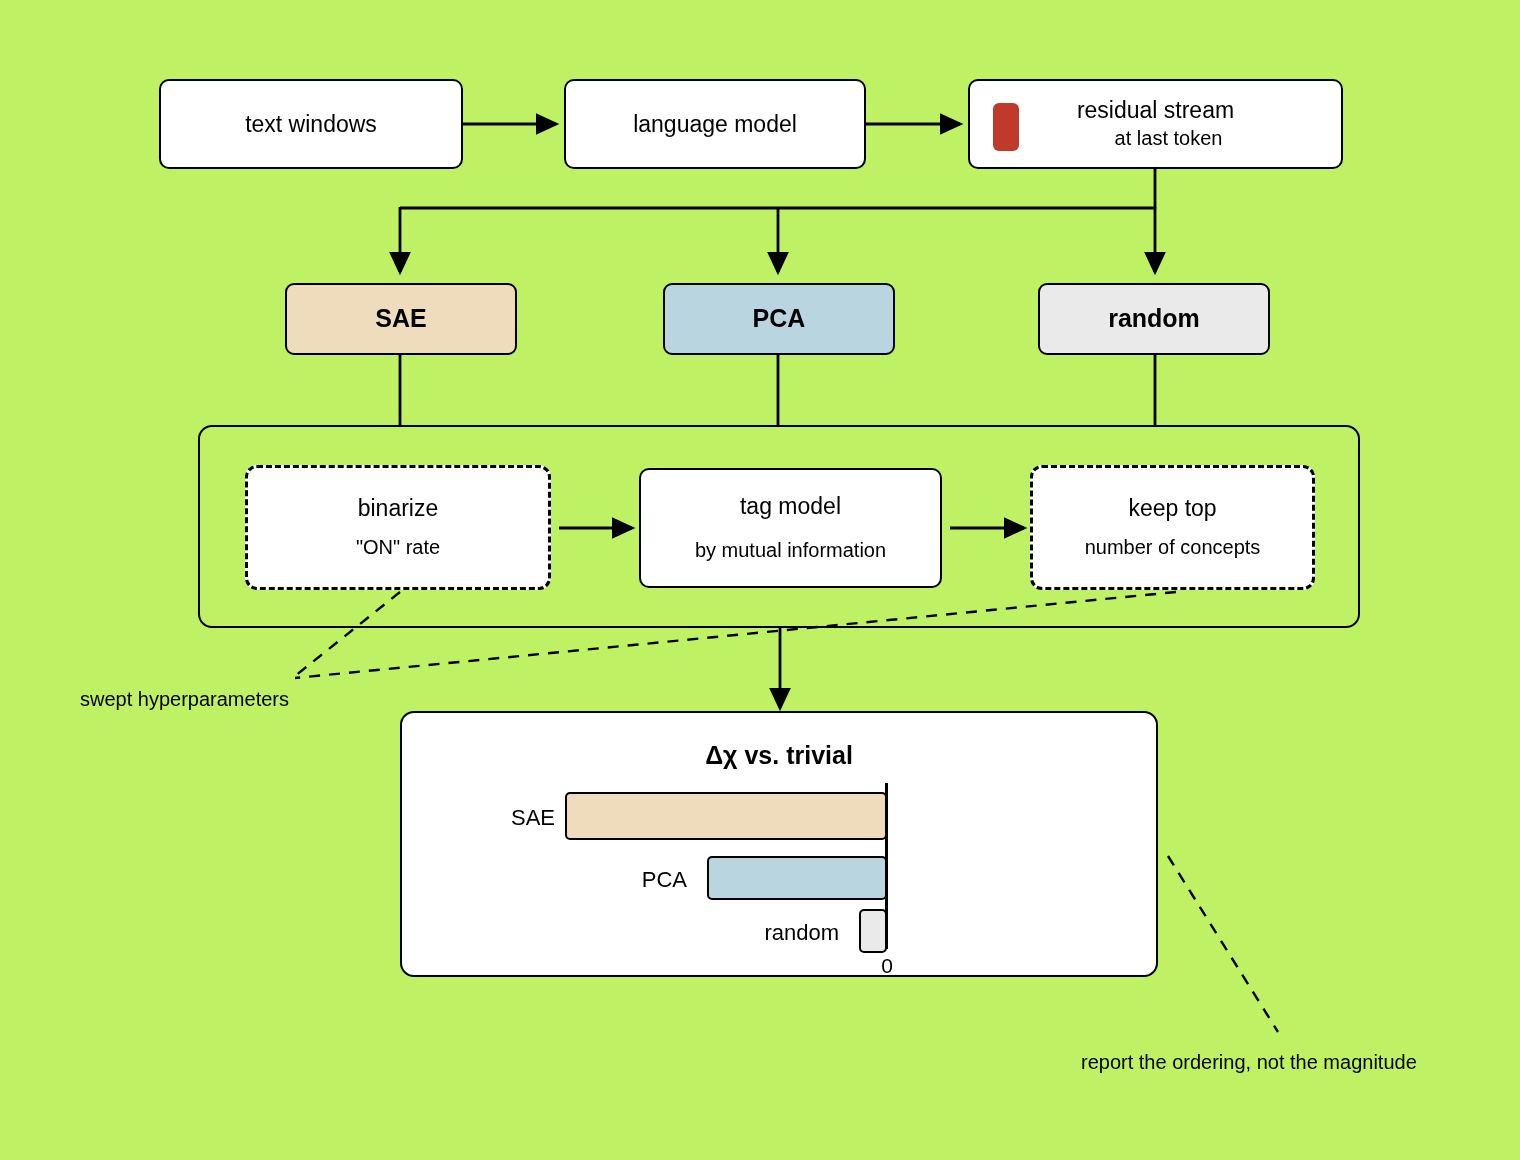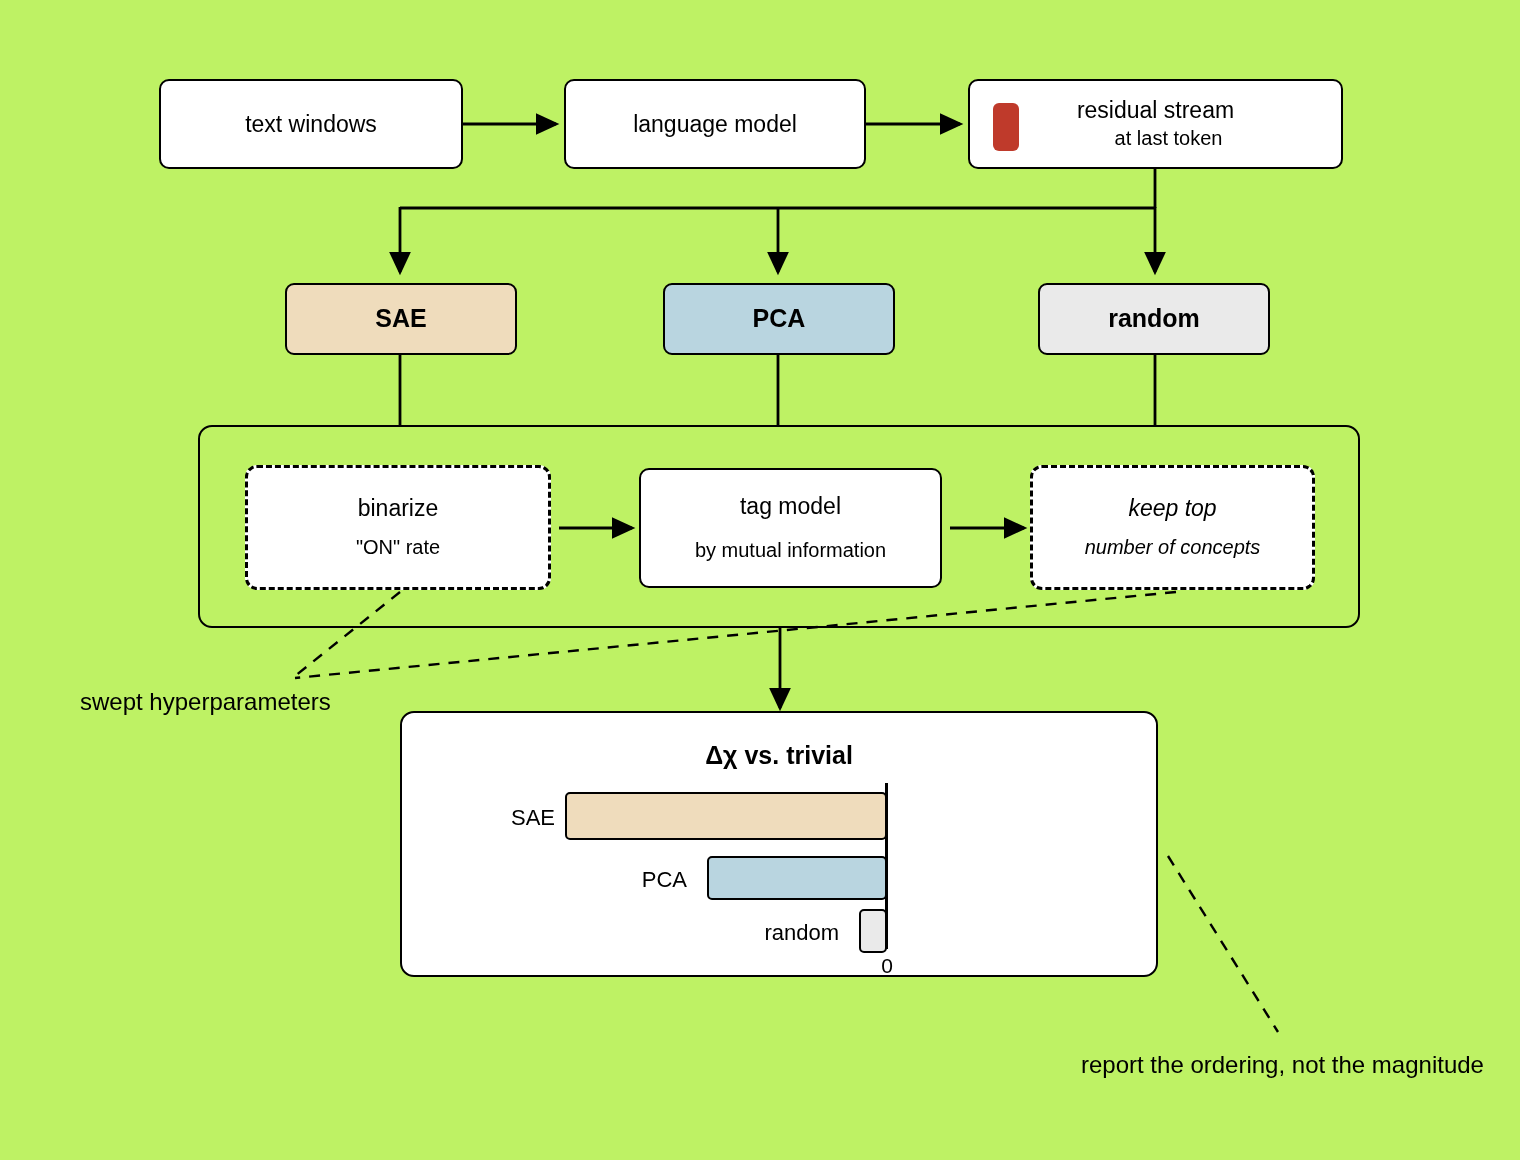--- a/index.html
+++ b/index.html
@@ -93,21 +93,21 @@
     text-align: right;
     white-space: nowrap;
   }
   .axis-zero-label {
     position: absolute;
     font-size: 21px;
     text-align: center;
   }
   .annot {
     position: absolute;
-    font-size: 24px;
+    font-size: 20px;
     white-space: nowrap;
     text-align: center;
   }
   .residual-swatch {
     position: absolute;
     border-radius: 6px;
   }
 </style>
 </head>
 <body>
@@ -179,21 +179,21 @@
   <div class="node dashed" style="left:245px; top:465px; width:306px; height:125px;text-align:right;">
     <div class="line1">binarize</div>
     <div class="line2" style="margin-top:12px;">"ON" rate</div>
   </div>
 
   <div class="node" style="left:639px; top:468px; width:303px; height:120px;">
     <div class="line1">tag model</div>
     <div class="line2" style="margin-top:16px;">by mutual information</div>
   </div>
 
-  <div class="node dashed" style="left:1030px; top:465px; width:285px; height:125px;font-style:italic;">
+  <div class="node dashed" style="left:1030px; top:465px; width:285px; height:125px;">
     <div class="line1">keep top</div>
     <div class="line2" style="margin-top:12px;">number of concepts</div>
   </div>
 
   <div class="annot" style="left:80px; top:688px;">swept hyperparameters</div>
 
   <div class="chart-panel" style="left:400px; top:711px; width:758px; height:266px;">
     <div class="chart-title">Δχ vs. trivial</div>
 
     <div style="position:absolute; left:483px; top:70px; width:2.8px; height:166px; background:#000;"></div>

